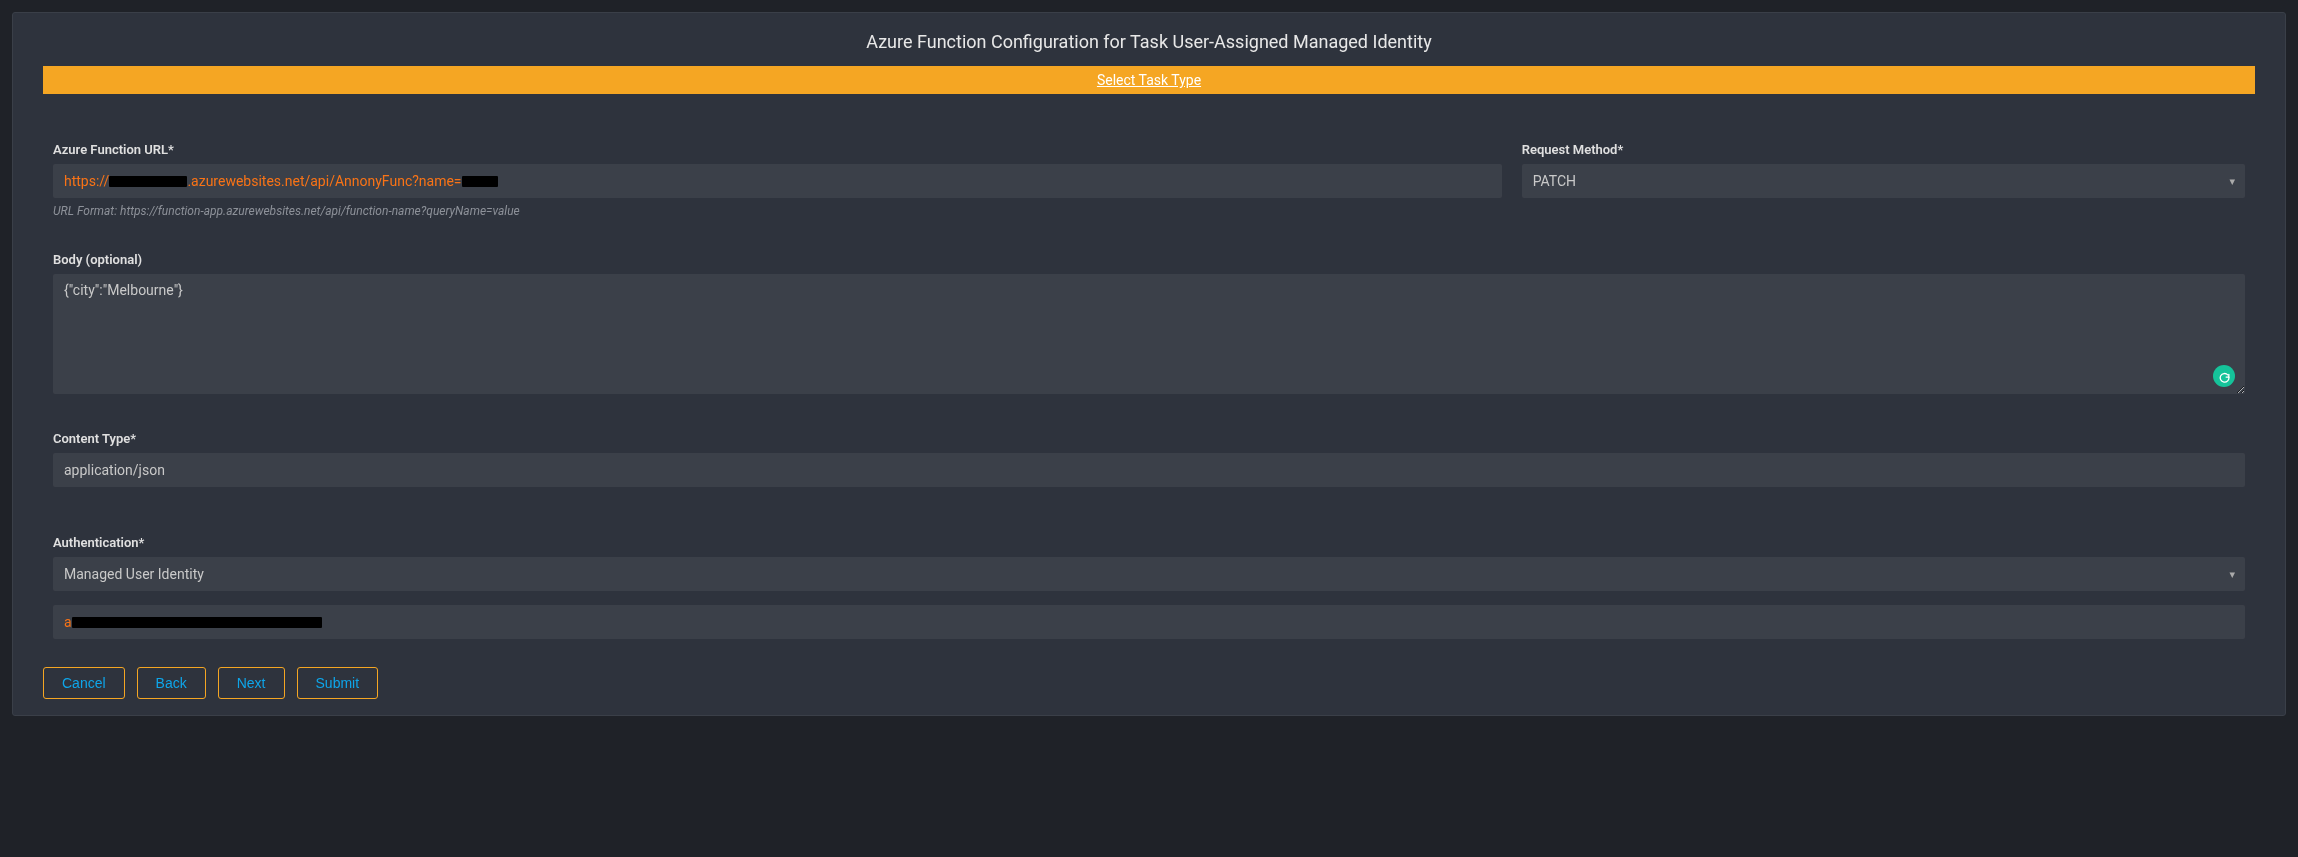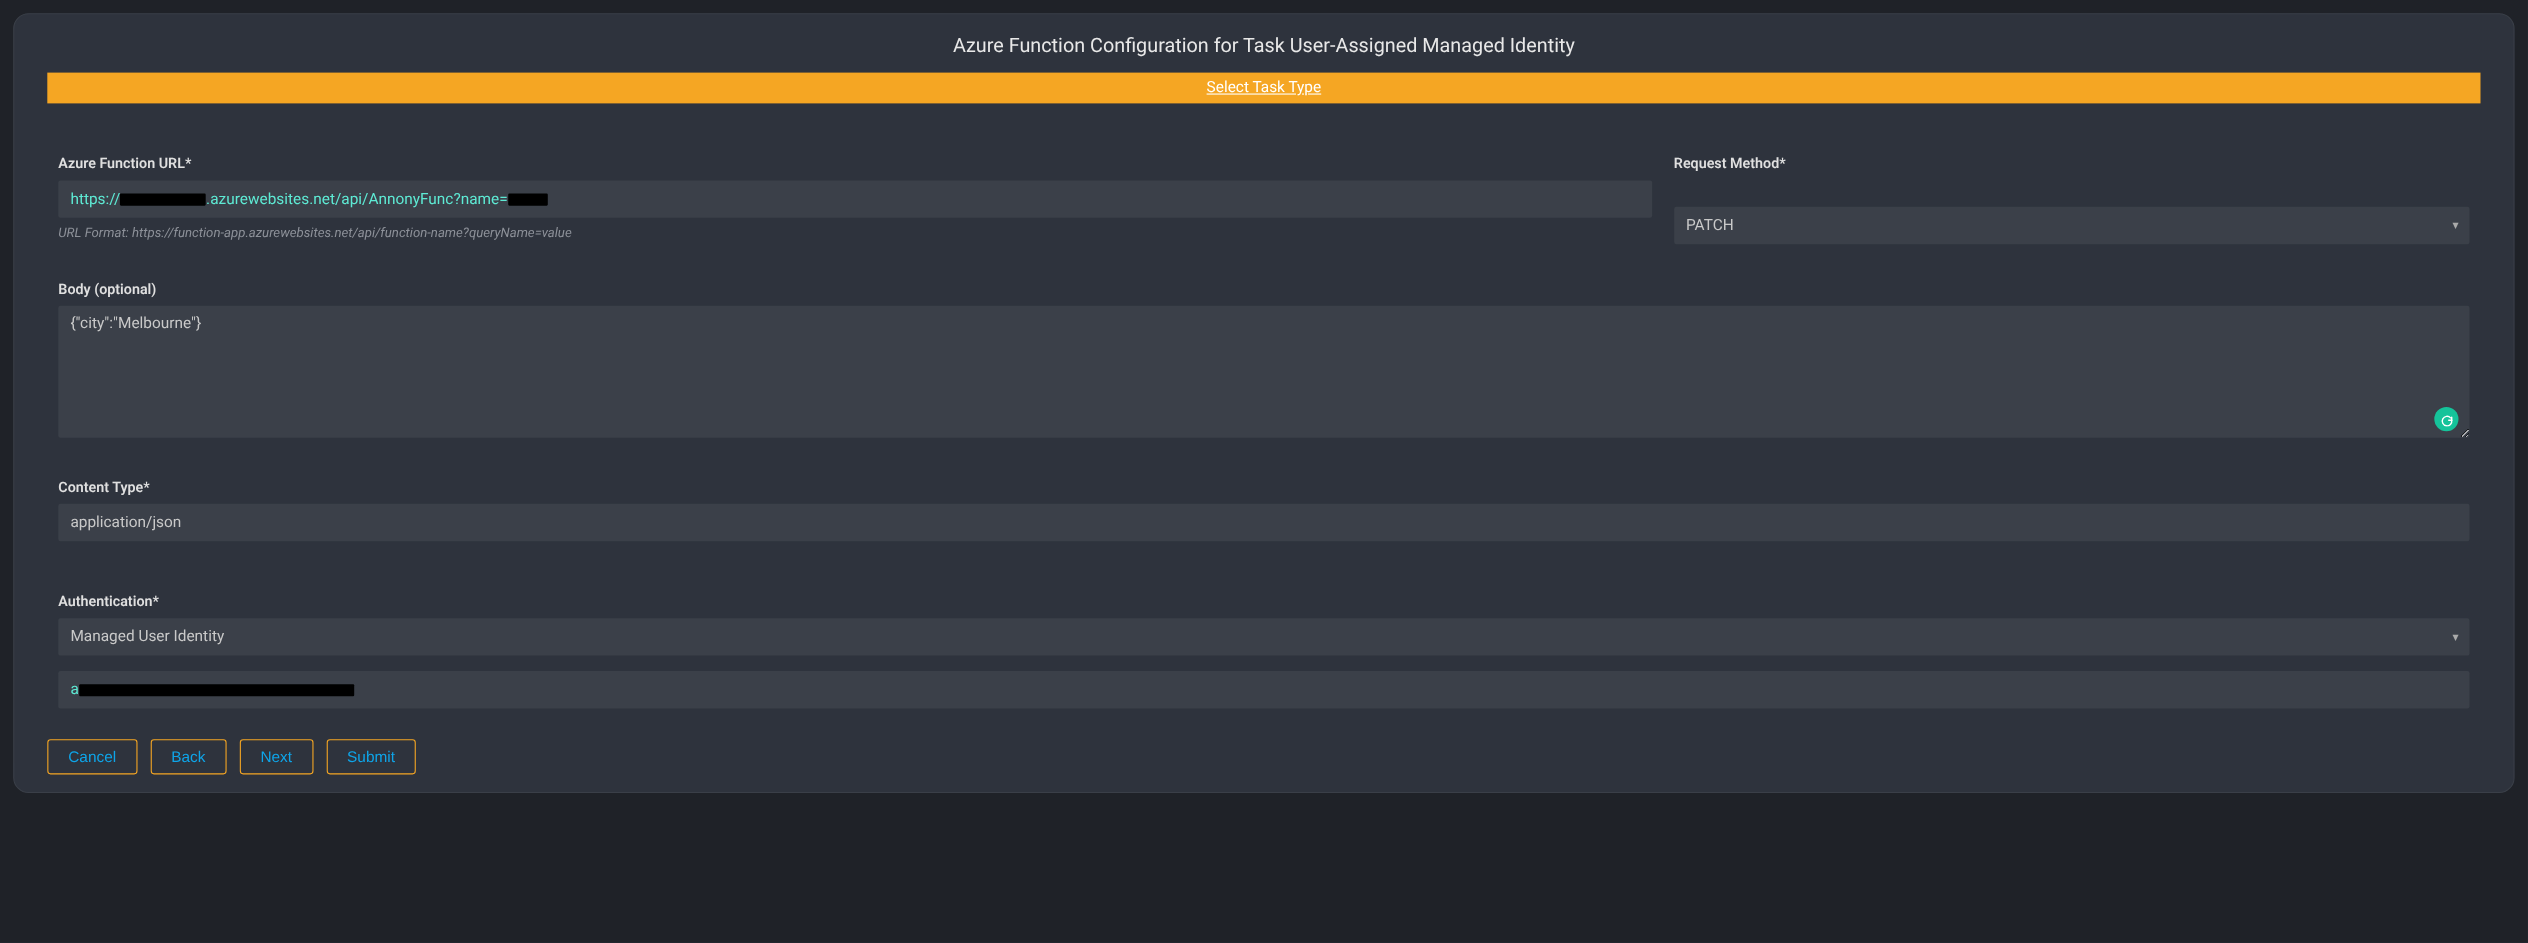--- a/index.html
+++ b/index.html
@@ -10,21 +10,21 @@
   body {
     background: #1f2228;
     color: #e0e0e0;
     font-family: -apple-system, BlinkMacSystemFont, "Segoe UI", Roboto, Arial, sans-serif;
     font-size: 14px;
     padding: 12px;
   }
   .panel {
     background: #2e333d;
     border: 1px solid #3a3f48;
-    border-radius: 14px;
+    border-radius: 3px;
     padding: 0 0 16px 0;
   }
   .header-title {
     text-align: center;
     font-size: 18px;
     font-weight: 400;
     color: #e8e8e8;
     padding: 18px 0 14px 0;
   }
   .steps-bar {
@@ -56,21 +56,20 @@
     display: flex;
     gap: 20px;
   }
   .col {
     flex: 1;
     display: flex;
     flex-direction: column;
   }
   .col.narrow {
     flex: 0 0 33%;
-    gap: 24px;
   }
   .field-label {
     font-size: 13px;
     font-weight: 600;
     color: #e0e0e0;
     margin-bottom: 7px;
     margin-top: 20px;
   }
   .text-input, .select-input, .textarea-input {
     background: #3b4049;
@@ -126,21 +125,21 @@
     border-radius: 1px;
   }
   .input-overlay {
     position: relative;
   }
   .input-overlay .overlay-text {
     position: absolute;
     left: 11px;
     top: 50%;
     transform: translateY(-50%);
-    color: #5eead4;
+    color: #f97316;
     font-size: 14px;
     pointer-events: none;
     display: flex;
     align-items: center;
     gap: 0;
     white-space: nowrap;
     justify-content: flex-end;
   }
   .spacer {
     height: 28px;

